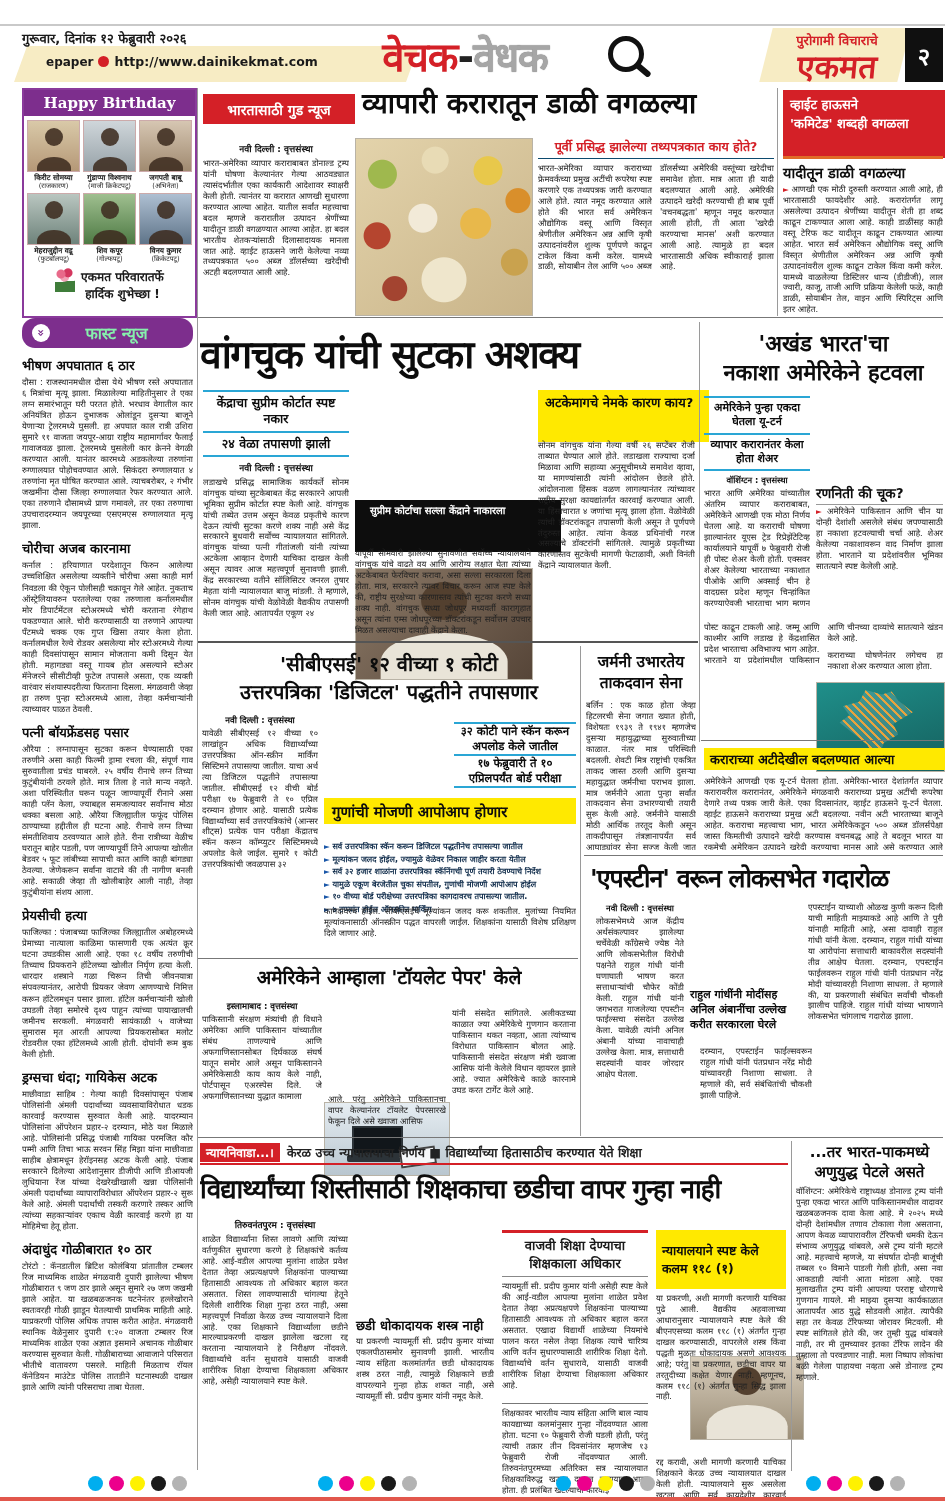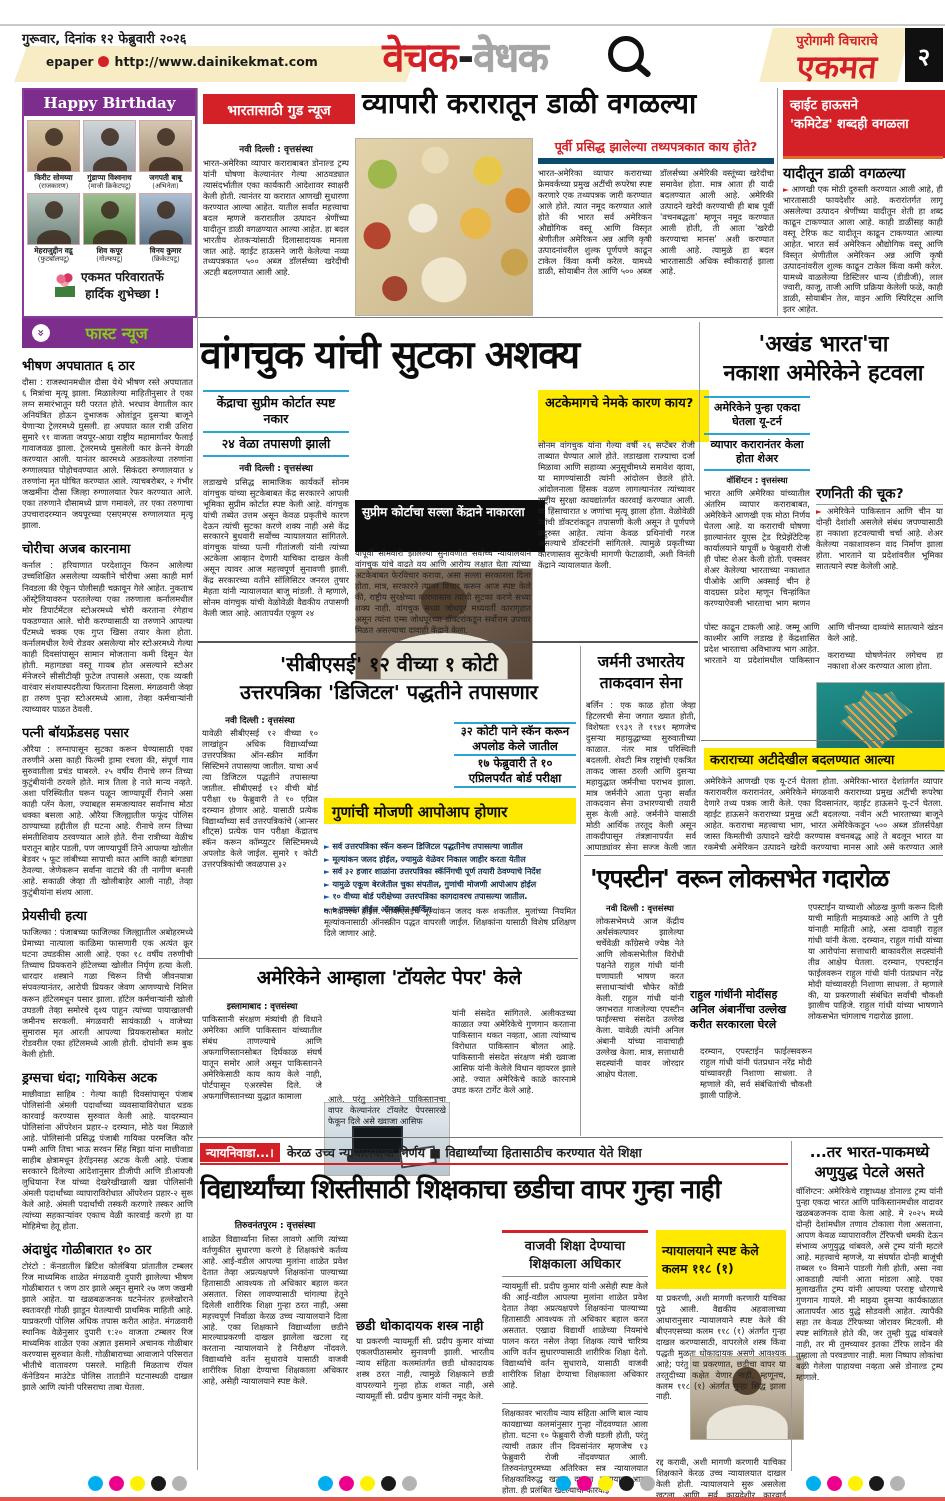--- a/index.html
+++ b/index.html
@@ -30,21 +30,21 @@
   .pht::before{content:"";position:absolute;left:50%;top:7px;width:18px;height:18px;margin-left:-9px;border-radius:50%;background:rgba(62,44,32,.88)}
   .pht::after{content:"";position:absolute;left:50%;bottom:-8px;width:34px;height:22px;margin-left:-17px;border-radius:50% 50% 0 0;background:rgba(62,44,32,.88)}
   .bname{font-size:7.3px;font-weight:700;text-align:center;line-height:1.25;margin-top:1px}
   .brole{font-size:6.8px;text-align:center;line-height:1.2;color:#222}
   .bouquet{width:20px;height:24px;background:
      radial-gradient(circle at 30% 25%,#e86a8a 0 4px,transparent 5px),
      radial-gradient(circle at 65% 20%,#d4375f 0 4px,transparent 5px),
      radial-gradient(circle at 48% 38%,#f2a1b5 0 4px,transparent 5px),
      linear-gradient(175deg,transparent 55%,#3f7d3a 56%)}
   
-  .fn-h{background:#7d2e8d;color:#84cc16;height:30px;display:flex;align-items:center;padding:0 10px;border-radius:0}
+  .fn-h{background:#7d2e8d;color:#86efac;height:30px;display:flex;align-items:center;padding:0 10px;border-radius:13px}
   .fn-ic{width:18px;height:18px;background:#fff;border-radius:50%;color:#7d2e8d;font-weight:800;
          font-size:12px;line-height:18px;text-align:center}
   .fn-ic::before{content:"»";display:inline-block;transform:rotate(90deg)}
   .fn-t{font-size:13px;font-weight:800;margin:8px 0 3px 0;color:#0c0c0c}
   .fn-b{font-size:8.3px;line-height:1.33;text-align:justify;color:#222}
   
   .redbox{background:#d42027;color:#fff;font-weight:800}
   .yellowbox{background:#ffe900;color:#0c0c0c;font-weight:800}
   .blackbox{background:#0d0d0d;color:#fff;font-weight:800}
   
@@ -134,21 +134,21 @@
           <div class="pht" style="background:linear-gradient(#9fbf8f,#4e7a44)"></div>
           <div class="bname">शिव कपूर</div>
           <div class="brole">(गोल्फपटू)</div>
         </div>
       <div>
           <div class="pht" style="background:linear-gradient(#aebfd2,#5f7489)"></div>
           <div class="bname">विनय कुमार</div>
           <div class="brole">(क्रिकेटपटू)</div>
         </div>
     </div>
-    <div style="display:flex;align-items:center;justify-content:center;gap:6px;margin-top:4px">
+    <div style="display:flex;align-items:flex-start;justify-content:center;gap:6px;margin-top:4px">
       <span class="bouquet"></span>
       <span style="text-align:center">
         <div style="font-size:12px;font-weight:800">एकमत परिवारातर्फे</div>
         <div style="font-size:12px;font-weight:800">हार्दिक शुभेच्छा !</div>
       </span>
     </div>
   </div>
 
   <div class="abs fn-wrap" style="left:22px;top:318px;width:171px;height:1128px">
     <div class="fn-h">
@@ -182,21 +182,21 @@
   </div>
 
   <div class="abs vline" style="left:197px;top:88px;height:1382px"></div>
 
   <div class="abs redbox" style="left:203px;top:94px;width:152px;height:30px;display:flex;align-items:center;justify-content:center;font-size:14px">भारतासाठी गुड न्यूज</div>
   <div class="abs hl" style="left:362px;top:88px;width:412px;font-size:28px;line-height:1.15">व्यापारी करारातून डाळी वगळल्या</div>
   <div class="abs dl" style="left:203px;top:142px;width:146px">नवी दिल्ली : वृत्तसंस्था</div>
   <div class="abs jt" style="left:203px;top:158px;width:146px;height:154px">भारत-अमेरिका व्यापार कराराबाबत डोनाल्ड ट्रम्प यांनी घोषणा केल्यानंतर गेल्या आठवड्यात त्यासंदर्भातील एका कार्यकारी आदेशावर स्वाक्षरी केली होती. त्यानंतर या करारात आणखी सुधारणा करण्यात आल्या आहेत. यातील सर्वांत महत्त्वाचा बदल म्हणजे करारातील उत्पादन श्रेणींच्या यादीतून डाळी वगळण्यात आल्या आहेत. हा बदल भारतीय शेतकऱ्यांसाठी दिलासादायक मानला जात आहे. व्हाईट हाऊसने जारी केलेल्या नव्या तथ्यपत्रकात ५०० अब्ज डॉलर्सच्या खरेदीची अटही बदलण्यात आली आहे.</div>
   <div class="abs photo pulses" style="left:355px;top:138px;width:176px;height:176px"></div>
   <div class="abs" style="left:538px;top:138px;width:236px">
-    <div style="color:#d42027;font-weight:800;font-size:12.5px;text-align:center;border-bottom:6px solid #0c4a6e;padding-bottom:3px">पूर्वी प्रसिद्ध झालेल्या तथ्यपत्रकात काय होते?</div>
+    <div style="color:#d42027;font-weight:800;font-size:12.5px;text-align:center;border-bottom:1px solid #0c4a6e;padding-bottom:3px">पूर्वी प्रसिद्ध झालेल्या तथ्यपत्रकात काय होते?</div>
     <div class="jt" style="column-count:2;column-gap:8px;height:148px;margin-top:4px">
       <span>भारत-अमेरिका व्यापार कराराच्या फ्रेमवर्कच्या प्रमुख अटींची रूपरेषा स्पष्ट करणारे एक तथ्यपत्रक जारी करण्यात आले होते. त्यात नमूद करण्यात आले होते की भारत सर्व अमेरिकन औद्योगिक वस्तू आणि विस्तृत श्रेणीतील अमेरिकन अन्न आणि कृषी उत्पादनांवरील शुल्क पूर्णपणे काढून टाकेल किंवा कमी करेल. यामध्ये डाळी, सोयाबीन तेल आणि ५०० अब्ज डॉलर्सच्या अमेरिकी वस्तूंच्या खरेदीचा समावेश होता. मात्र आता ही यादी बदलण्यात आली आहे.</span>
       <span>अमेरिकी उत्पादने खरेदी करण्याची ही बाब पूर्वी 'वचनबद्धता' म्हणून नमूद करण्यात आली होती, ती आता 'खरेदी करण्याचा मानस' अशी करण्यात आली आहे. त्यामुळे हा बदल भारतासाठी अधिक स्वीकारार्ह झाला आहे.</span>
     </div>
   </div>
   <div class="abs hline" style="left:198px;top:317px;width:745px"></div>
 
   <div class="abs vline" style="left:777px;top:88px;height:228px"></div>
   <div class="abs redbox" style="left:783px;top:90px;width:160px;height:56px;padding:6px 7px;font-size:13px;line-height:1.45">
     <div>व्हाईट हाऊसने</div>
@@ -207,21 +207,21 @@
   <div class="abs jt arrow" style="left:783px;top:184px;width:160px;height:130px">आणखी एक मोठी दुरुस्ती करण्यात आली आहे, ही भारतासाठी फायदेशीर आहे. करारांतर्गत लागू असलेल्या उत्पादन श्रेणींच्या यादीतून शेती हा शब्द काढून टाकण्यात आला आहे. काही डाळींसह काही वस्तू टेरिफ कट यादीतून काढून टाकण्यात आल्या आहेत. भारत सर्व अमेरिकन औद्योगिक वस्तू आणि विस्तृत श्रेणीतील अमेरिकन अन्न आणि कृषी उत्पादनांवरील शुल्क काढून टाकेल किंवा कमी करेल. यामध्ये वाळलेल्या डिस्टिलर धान्य (डीडीजी), लाल ज्वारी, काजू, ताजी आणि प्रक्रिया केलेली फळे, काही डाळी, सोयाबीन तेल, वाइन आणि स्पिरिट्स आणि इतर आहेत.</div>
 
   <div class="abs hl" style="left:200px;top:326px;width:498px;font-size:39px;letter-spacing:-1.5px;white-space:nowrap;overflow:hidden">वांगचुक यांची सुटका अशक्य</div>
   <div class="abs" style="left:203px;top:390px;width:146px">
     <div class="subh teal-t teal-b">केंद्राचा सुप्रीम कोर्टात स्पष्ट नकार</div>
     <div class="subh teal-b">२४ वेळा तपासणी झाली</div>
     <div class="dl" style="margin:4px 0 3px 0">नवी दिल्ली : वृत्तसंस्था</div>
     <div class="jt" style="height:160px">लडाखचे प्रसिद्ध सामाजिक कार्यकर्ते सोनम वांगचुक यांच्या सुटकेबाबत केंद्र सरकारने आपली भूमिका सुप्रीम कोर्टात स्पष्ट केली आहे. वांगचुक यांची तब्येत उत्तम असून केवळ प्रकृतीचे कारण देऊन त्यांची सुटका करणे शक्य नाही असे केंद्र सरकारने बुधवारी सर्वोच्च न्यायालयात सांगितले. वांगचुक यांच्या पत्नी गीतांजली यांनी त्यांच्या अटकेला आव्हान देणारी याचिका दाखल केली असून त्यावर आज महत्त्वपूर्ण सुनावणी झाली. केंद्र सरकारच्या वतीने सॉलिसिटर जनरल तुषार मेहता यांनी न्यायालयात बाजू मांडली. ते म्हणाले, सोनम वांगचुक यांची वेळोवेळी वैद्यकीय तपासणी केली जात आहे. आतापर्यंत एकूण २४</div>
   </div>
   <div class="abs photo person-photo" style="left:355px;top:390px;width:176px;height:110px;background:linear-gradient(135deg,#8a7866,#564538)"></div>
-  <div class="abs blackbox" style="left:355px;top:500px;width:176px;height:44px;padding:4px 7px;font-size:12px;line-height:1.35">
+  <div class="abs blackbox" style="left:355px;top:500px;width:176px;height:44px;padding:4px 15px;font-size:10px;line-height:1.35">
     <span>सुप्रीम कोर्टाचा सल्ला केंद्राने नाकारला</span>
   </div>
   <div class="abs jt" style="left:355px;top:548px;width:176px;height:88px">यापूर्वी सोमवारी झालेल्या सुनावणीत सर्वोच्च न्यायालयाने वांगचुक यांचे वाढते वय आणि आरोग्य लक्षात घेता त्यांच्या अटकेबाबत फेरविचार करावा, असा सल्ला सरकारला दिला होता. मात्र, सरकारने त्यावर विचार करून आज स्पष्ट केले की, राष्ट्रीय सुरक्षेच्या कारणास्तव त्यांची सुटका करणे सध्या शक्य नाही. वांगचुक सध्या जोधपूर मध्यवर्ती कारागृहात असून त्यांना एम्स जोधपूरच्या डॉक्टरांकडून सर्वोत्तम उपचार मिळत असल्याचा दावाही केंद्राने केला.</div>
   <div class="abs yellowbox" style="left:538px;top:390px;width:157px;height:44px;padding:4px 7px;font-size:13px;line-height:1.4">
     <span>अटकेमागचे नेमके कारण काय?</span>
   </div>
   <div class="abs jt" style="left:538px;top:440px;width:157px;height:196px">सोनम वांगचुक यांना गेल्या वर्षी २६ सप्टेंबर रोजी ताब्यात घेण्यात आले होते. लडाखला राज्याचा दर्जा मिळावा आणि सहाव्या अनुसूचीमध्ये समावेश व्हावा, या मागण्यांसाठी त्यांनी आंदोलन छेडले होते. आंदोलनाला हिंसक वळण लागल्यानंतर त्यांच्यावर राष्ट्रीय सुरक्षा कायद्यांतर्गत कारवाई करण्यात आली. या हिंसाचारात ४ जणांचा मृत्यू झाला होता. वेळोवेळी त्यांची डॉक्टरांकडून तपासणी केली असून ते पूर्णपणे तंदुरुस्त आहेत. त्यांना केवळ प्रथिनांची गरज असल्याचे डॉक्टरांनी सांगितले. त्यामुळे प्रकृतीच्या कारणास्तव सुटकेची मागणी फेटाळावी, अशी विनंती केंद्राने न्यायालयात केली.</div>
   <div class="abs hline" style="left:198px;top:641px;width:500px;height:2px;background:#555"></div>
 
   <div class="abs vline" style="left:699px;top:322px;height:420px"></div>

